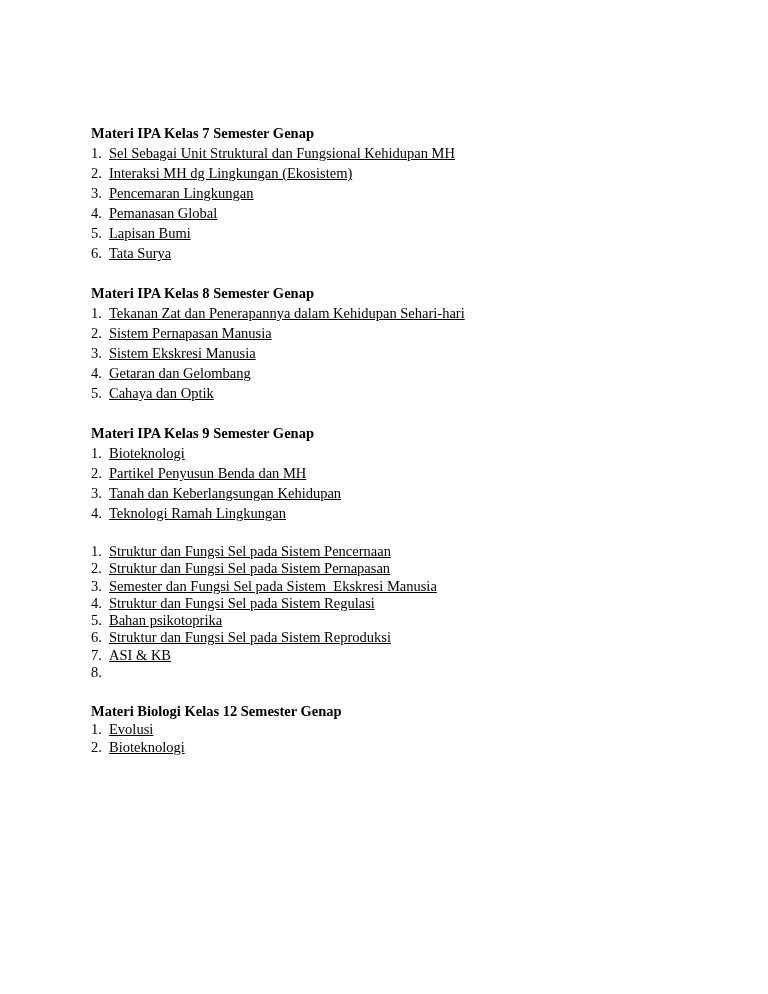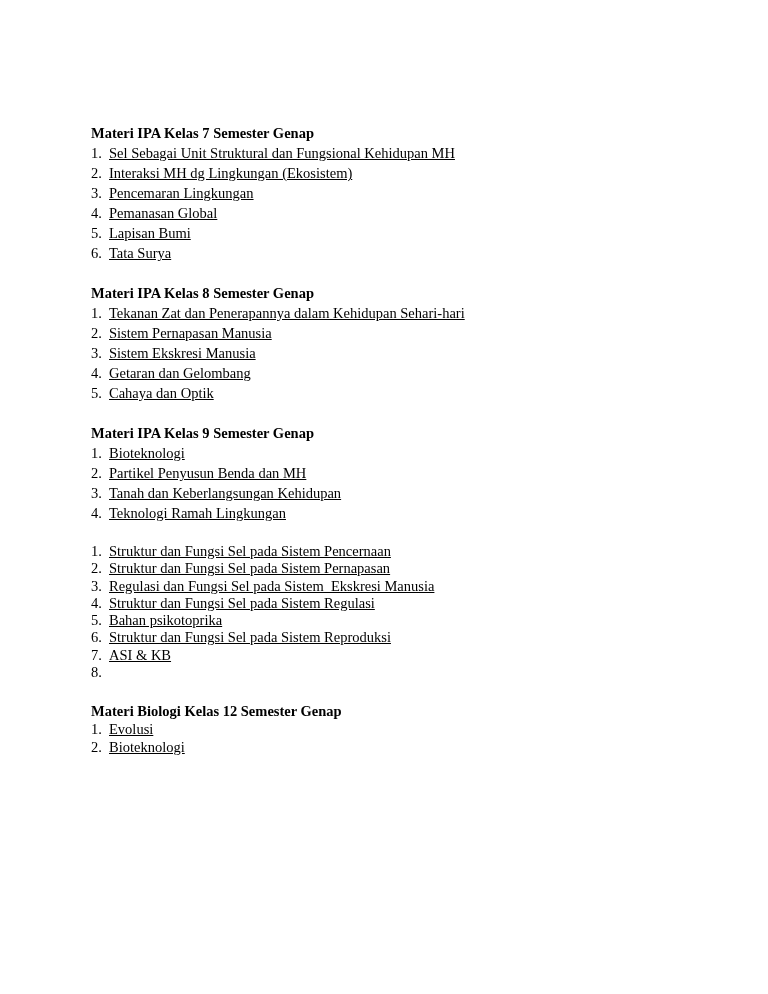--- a/index.html
+++ b/index.html
@@ -147,21 +147,21 @@
       <li class="item">
           <span class="num">1.</span>
           <span class="txt">Struktur dan Fungsi Sel pada Sistem Pencernaan</span>
         </li>
       <li class="item">
           <span class="num">2.</span>
           <span class="txt">Struktur dan Fungsi Sel pada Sistem Pernapasan</span>
         </li>
       <li class="item">
           <span class="num">3.</span>
-          <span class="txt">Regulasi dan Fungsi Sel pada Sistem  Ekskresi Manusia</span>
+          <span class="txt">Semester dan Fungsi Sel pada Sistem  Ekskresi Manusia</span>
         </li>
       <li class="item">
           <span class="num">4.</span>
           <span class="txt">Struktur dan Fungsi Sel pada Sistem Regulasi</span>
         </li>
       <li class="item">
           <span class="num">5.</span>
           <span class="txt">Bahan psikotoprika</span>
         </li>
       <li class="item">

